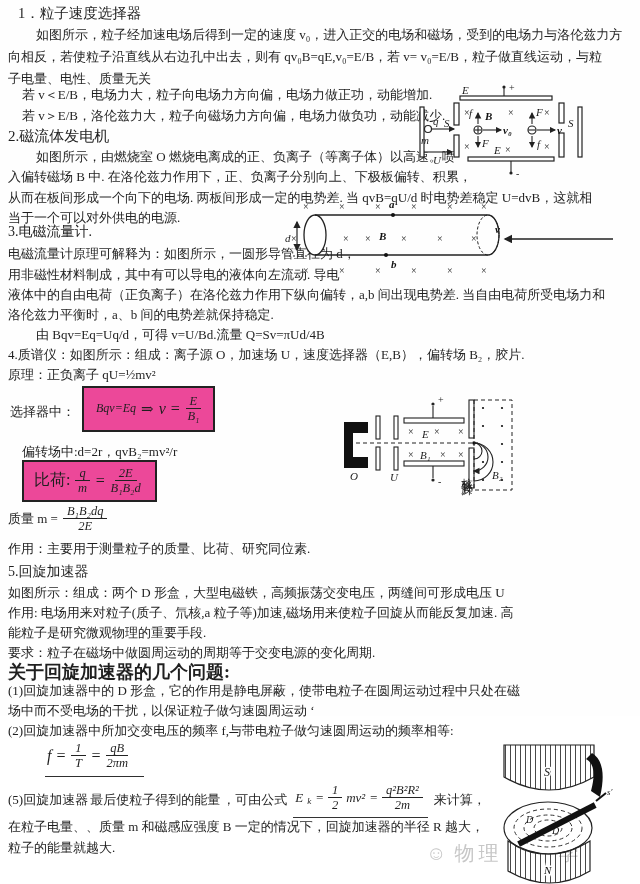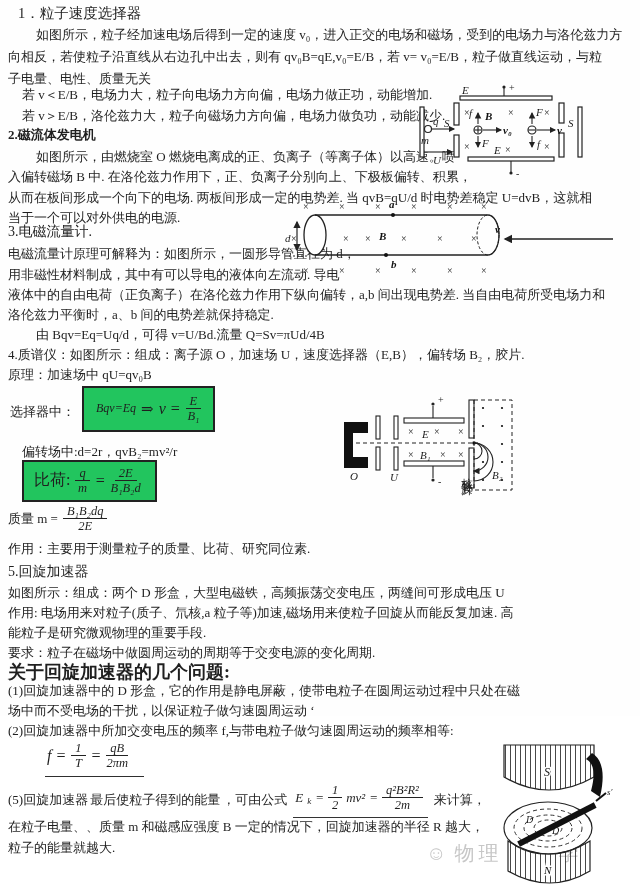--- a/index.html
+++ b/index.html
@@ -1,29 +1,29 @@
 <!DOCTYPE html>
 <html><head>
 <meta charset="utf-8">
 <style>
   html,body{margin:0;padding:0;}
   body{width:640px;height:884px;background:#ffffff;overflow:hidden;
        font-family:"Liberation Serif","DejaVu Serif",serif;color:#1f1f1f;}
   .page{position:relative;width:640px;height:716px;background:#fefefe;}
   .ln{position:absolute;font-size:13px;white-space:nowrap;line-height:1.2;}
   .t1{font-size:14.5px;}
-  .t2{font-size:13px;font-weight:bold;}
+  .t2{font-size:15px;}
   .t3{font-size:14px;}
   .bold{font-weight:bold;font-size:18px;}
   .u{text-underline-offset:3px;}
   .math{font-style:italic;}
   .fx{display:inline-flex;align-items:center;gap:5px;}
   .frac{display:inline-flex;flex-direction:column;align-items:center;line-height:1.15;font-size:12.5px;}
   .fn{border-bottom:1px solid #222;padding:0 4px;}
-  .box{position:absolute;border:2px solid #222;padding:6px 12px;background:#22c55e;}
+  .box{position:absolute;border:2px solid #222;padding:6px 12px;background:#ec4899;}
   .imp{font-size:15px;}
   .uline{position:absolute;border-bottom:1.5px solid #2e2e2e;padding:0 16px 5px 2px;}
   .ekg{border-bottom:1px solid #333;padding:1px 5px 4px 2px;}
   .sub{font-size:9px;position:relative;top:4px;font-style:italic;}
   svg{position:absolute;overflow:visible;}
   .svgt{font:italic 11px "Liberation Serif","DejaVu Serif",serif;fill:#1d1d1d;}
   .svgb{font:italic bold 11px "Liberation Serif","DejaVu Serif",serif;fill:#111;}
   .xm{font:10px "Liberation Serif","DejaVu Serif",serif;fill:#1d1d1d;}
   .halo{paint-order:stroke;stroke:#fff;stroke-width:3px;fill:#111;}
   .film{position:absolute;left:459px;top:469px;writing-mode:vertical-rl;
@@ -52,21 +52,21 @@
   <div class="ln" style="left:8px;top:210px">当于一个可以对外供电的电源.</div>
 
   <div class="ln t3" style="left:8px;top:224px">3.电磁流量计.</div>
   <div class="ln" style="left:8px;top:246px">电磁流量计原理可解释为：如图所示，一圆形导管直径为 d，</div>
   <div class="ln" style="left:8px;top:267px">用非磁性材料制成，其中有可以导电的液体向左流动. 导电</div>
   <div class="ln" style="left:8px;top:287px">液体中的自由电荷（正负离子）在洛伦兹力作用下纵向偏转，a,b 间出现电势差. 当自由电荷所受电场力和</div>
   <div class="ln" style="left:8px;top:307px">洛伦兹力平衡时，a、b 间的电势差就保持稳定.</div>
   <div class="ln" style="left:36px;top:327px">由 Bqv=Eq=Uq/d，可得 v=U/Bd.流量 Q=Sv=πUd/4B</div>
 
   <div class="ln" style="left:8px;top:347px">4.质谱仪：如图所示：组成：离子源 O，加速场 U，速度选择器（E,B），偏转场 B₂，胶片.</div>
-  <div class="ln" style="left:8px;top:367px">原理：加速场中 qU=qv₀B</div>
+  <div class="ln" style="left:8px;top:367px">原理：正负离子 qU=½mv²</div>
   <div class="ln" style="left:10px;top:404px">选择器中：</div>
 
   <div class="box fx" style="left:82px;top:386px">
     <span class="math" style="font-size:12px">Bqv=Eq</span>
     <span class="imp">⇒</span>
     <span class="math">v =</span>
     <span class="frac math">
         <span class="fn">E</span>
         <span>B₁</span>
       </span>

